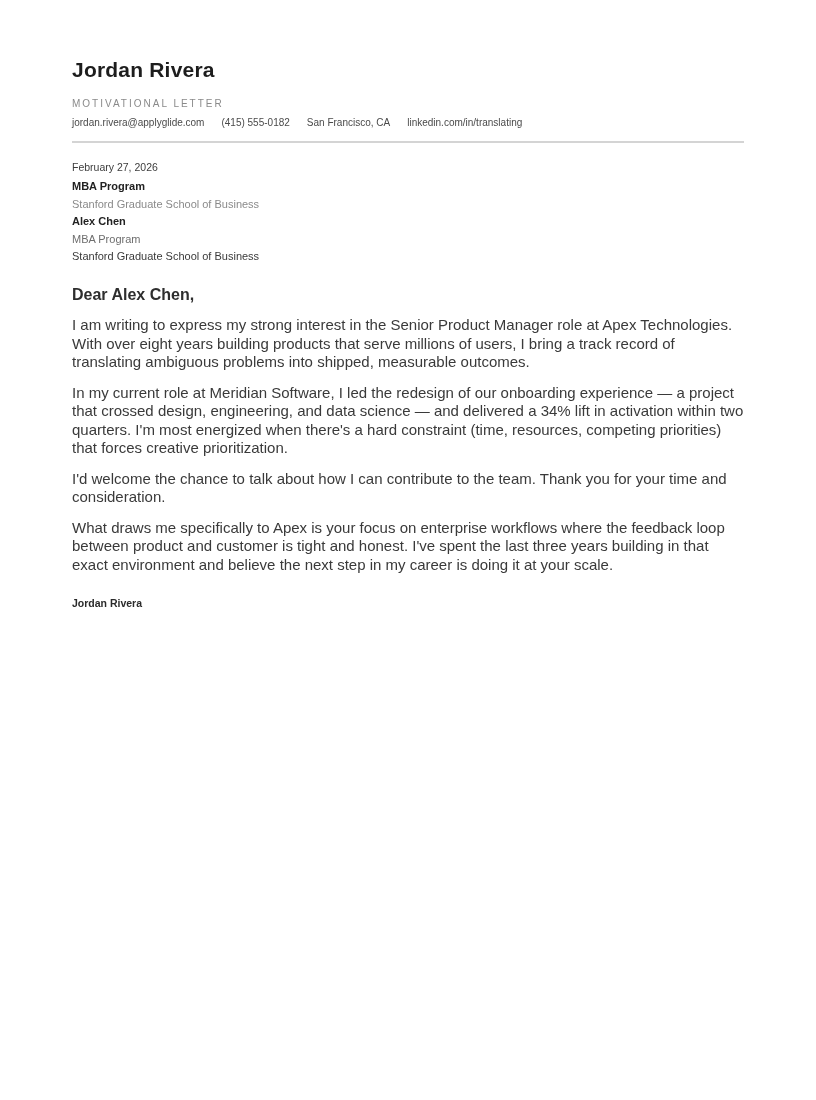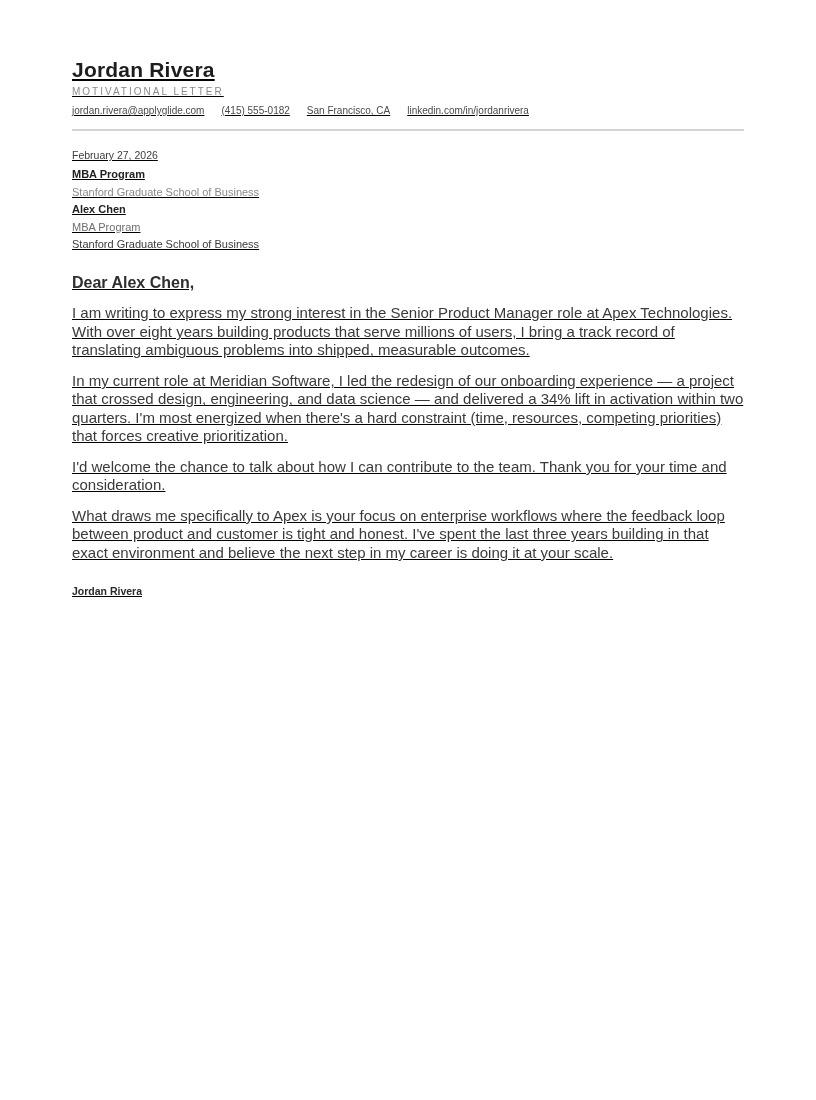--- a/index.html
+++ b/index.html
@@ -12,33 +12,32 @@
     height: 1100px;
     font-family: "Liberation Sans", "DejaVu Sans", sans-serif;
     -webkit-font-smoothing: antialiased;
   }
   .page {
     box-sizing: border-box;
     width: 816px;
     height: 1100px;
     padding: 57px 72px 40px 72px;
     background: #ffffff;
-    text-decoration: underline;
   }
   
   .author-name {
     margin: 0;
     font-size: 21px;
     line-height: 25px;
     font-weight: bold;
     color: #1d1d1d;
     letter-spacing: 0.2px;
   }
   .doc-type {
-    margin-top: 4px;
+    margin-top: 16px;
     font-size: 10px;
     line-height: 12px;
     letter-spacing: 2px;
     color: #8a8a8a;
     text-transform: uppercase;
   }
   .contact-row {
     display: flex;
     flex-direction: row;
     column-gap: 17px;
@@ -99,21 +98,21 @@
 
 <div class="page">
 
   <header>
     <h1 class="author-name">Jordan Rivera</h1>
     <div class="doc-type">MOTIVATIONAL LETTER</div>
     <div class="contact-row">
       <span>jordan.rivera@applyglide.com</span>
       <span>(415) 555-0182</span>
       <span>San Francisco, CA</span>
-      <span>linkedin.com/in/jordanrivera</span>
+      <span>linkedin.com/in/translating</span>
     </div>
     <hr class="header-divider">
   </header>
 
   <div class="letter-date">February 27, 2026</div>
 
   <div class="recipient-block">
     <div class="r-bold">MBA Program</div>
     <div class="r-light">Stanford Graduate School of Business</div>
     <div class="r-bold">Alex Chen</div>

